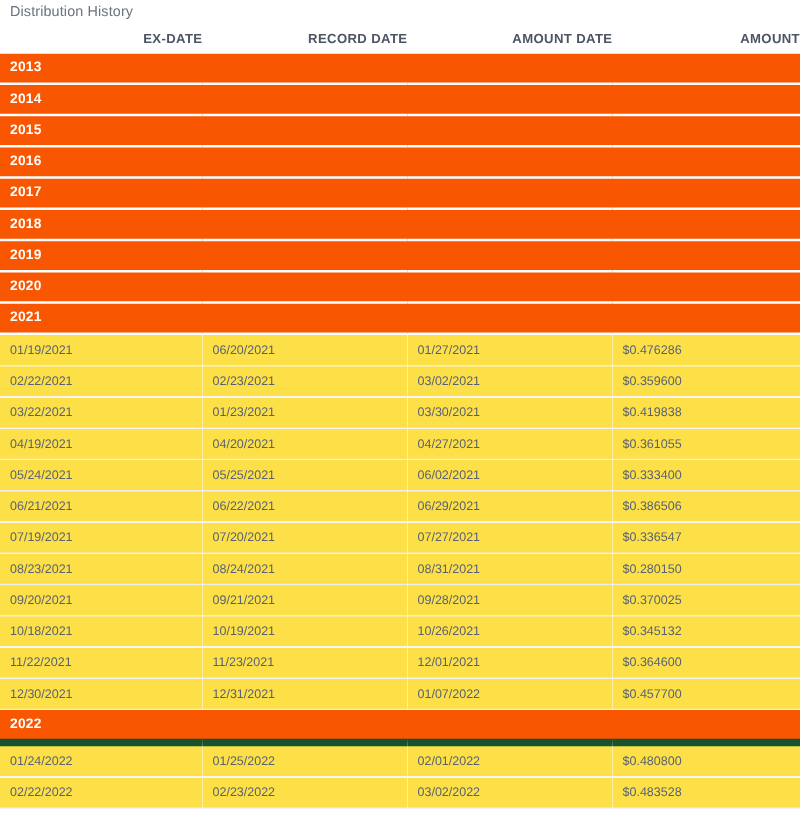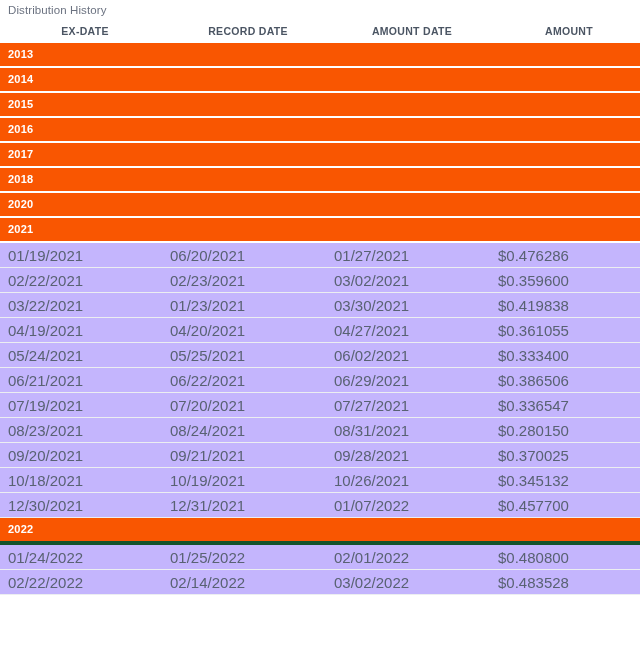--- a/index.html
+++ b/index.html
@@ -29,52 +29,52 @@
     width: 640px;
     border-collapse: collapse;
     table-layout: fixed;
   }
   table.dist-table col.c1 { width: 162px; }
   table.dist-table col.c2 { width: 164px; }
   table.dist-table col.c3 { width: 164px; }
   table.dist-table col.c4 { width: 150px; }
 
   thead th {
-    text-align: center;
+    text-align: right;
     font-size: 10.5px;
     font-weight: bold;
     color: #4b5563;
     letter-spacing: 0.3px;
     padding: 6px 0 6px 8px;
     line-height: 12px;
     background: #ffffff;
     border: none;
   }
   tbody tr.data-row td {
-    font-size: 15px;
+    font-size: 10px;
     color: #596273;
     padding: 6px 0 5px 8px;
     line-height: 13px;
     border-bottom: 1px solid #eceef1;
-    background: #c4b5fd;
+    background: #fde047;
     white-space: nowrap;
     overflow: hidden;
   }
   tbody tr.year-row td {
     background: #f95601;
     color: #ffffff;
     font-size: 11px;
     font-weight: bold;
     padding: 5px 0 5px 8px;
     line-height: 13px;
     border-bottom: 2px solid #ffffff;
     letter-spacing: 0.2px;
   }
   tbody tr.year-row.last-year td {
-    border-bottom: 4px solid #14532d;
+    border-bottom: 6px solid #14532d;
   }
 </style>
 </head>
 <body>
 
 <div class="panel">
 
   <div class="panel-title">Distribution History</div>
 
   <table class="dist-table">
@@ -105,20 +105,23 @@
         <tr class="year-row">
           <td colspan="4">2016</td>
         </tr>
         <tr class="year-row">
           <td colspan="4">2017</td>
         </tr>
         <tr class="year-row">
           <td colspan="4">2018</td>
         </tr>
         <tr class="year-row">
+          <td colspan="4">2019</td>
+        </tr>
+        <tr class="year-row">
           <td colspan="4">2020</td>
         </tr>
         <tr class="year-row">
           <td colspan="4">2021</td>
         </tr>
         <tr class="data-row">
           <td>01/19/2021</td>
           <td>06/20/2021</td>
           <td>01/27/2021</td>
           <td>$0.476286</td>
@@ -171,36 +174,42 @@
           <td>09/28/2021</td>
           <td>$0.370025</td>
         </tr>
         <tr class="data-row">
           <td>10/18/2021</td>
           <td>10/19/2021</td>
           <td>10/26/2021</td>
           <td>$0.345132</td>
         </tr>
         <tr class="data-row">
+          <td>11/22/2021</td>
+          <td>11/23/2021</td>
+          <td>12/01/2021</td>
+          <td>$0.364600</td>
+        </tr>
+        <tr class="data-row">
           <td>12/30/2021</td>
           <td>12/31/2021</td>
           <td>01/07/2022</td>
           <td>$0.457700</td>
         </tr>
         <tr class="year-row last-year">
           <td colspan="4">2022</td>
         </tr>
         <tr class="data-row">
           <td>01/24/2022</td>
           <td>01/25/2022</td>
           <td>02/01/2022</td>
           <td>$0.480800</td>
         </tr>
         <tr class="data-row">
           <td>02/22/2022</td>
-          <td>02/14/2022</td>
+          <td>02/23/2022</td>
           <td>03/02/2022</td>
           <td>$0.483528</td>
         </tr>
       </tbody>
   </table>
 
 </div>
 
 </body></html>

